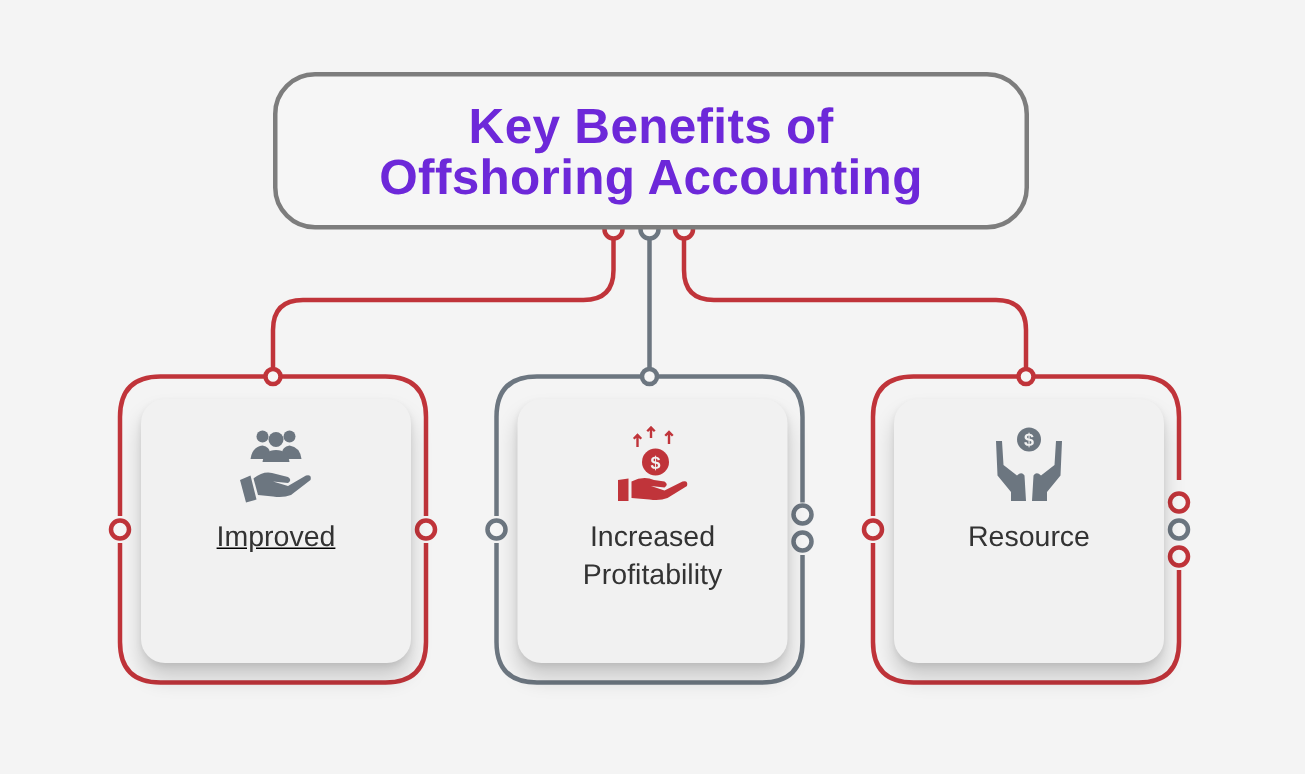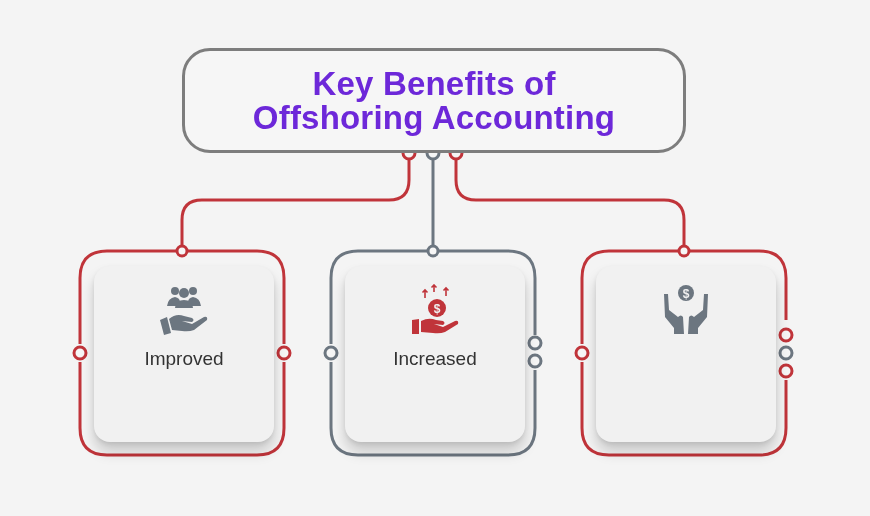--- a/index.html
+++ b/index.html
@@ -74,21 +74,21 @@
     <circle cx="786" cy="353" r="6" stroke="#6c7680"></circle>
     <circle cx="786" cy="371" r="6" stroke="#c0343a"></circle>
   </g>
 </svg>
 
 <div class="title-box">
   <div class="title-line">Key Benefits of</div>
   <div class="title-line">Offshoring Accounting</div>
 </div>
 
-<div class="card" style="left:94px;">
+<div class="card" style="left:94px;text-decoration:underline;">
   <svg class="icon" viewBox="0 0 60 52">
     <g fill="#6c7680">
       <circle cx="21" cy="7" r="4"></circle>
         <circle cx="39" cy="7" r="4"></circle>
         <circle cx="30" cy="9" r="5"></circle>
       <path d="M13 22 Q14 14 21 13 Q26 14 26 18 L24 22 Z"></path>
       <path d="M47 22 Q46 14 39 13 Q34 14 34 18 L36 22 Z"></path>
       <path d="M21 24 Q22 16 30 16 Q38 16 39 24 Z"></path>
       <path d="M6 36 L13 33 L17 49 L10 51 Z"></path>
       <path d="M15 35 Q22 29 30 32 L38 34 Q41 36 38 38 L28 37 L38 40 L50 33 Q54 32 53 36 L40 46 Q35 48 28 47 L18 46 Z"></path>
@@ -108,27 +108,29 @@
     </g>
     <circle cx="32" cy="24" r="9" fill="#c0343a"></circle>
     <text x="32" y="28.5" text-anchor="middle" font-size="12" font-weight="bold" fill="#f1f1f1" font-family="Liberation Sans, sans-serif">$</text>
     <g fill="#c0343a">
       <path d="M7 36 L14 35 L14 50 L7 50 Z"></path>
       <path d="M16 37 Q24 33 31 36 L38 37 Q41 39 38 41 L29 40 L38 43 L50 37 Q54 36 53 40 L40 48 Q35 50 28 49 L16 48 Z"></path>
     </g>
   </svg>
   <div class="label">
     <div>Increased</div>
+    <div>Profitability</div>
   </div>
 </div>
 
 <div class="card" style="left:596px;">
   <svg class="icon" viewBox="0 0 60 52">
     <circle cx="30" cy="9" r="8" fill="#6c7680"></circle>
     <text x="30" y="13.5" text-anchor="middle" font-size="12" font-weight="bold" fill="#f1f1f1" font-family="Liberation Sans, sans-serif">$</text>
     <g fill="#6c7680">
       <path d="M8 10 L12 10 L13 26 L22 33 Q25 30 27 33 L28 50 L18 50 L18 44 L9 33 Z"></path>
       <path d="M52 10 L48 10 L47 26 L38 33 Q35 30 33 33 L32 50 L42 50 L42 44 L51 33 Z"></path>
     </g>
   </svg>
   <div class="label">
+    <div>Resource</div>
   </div>
 </div>
 
 </body></html>

